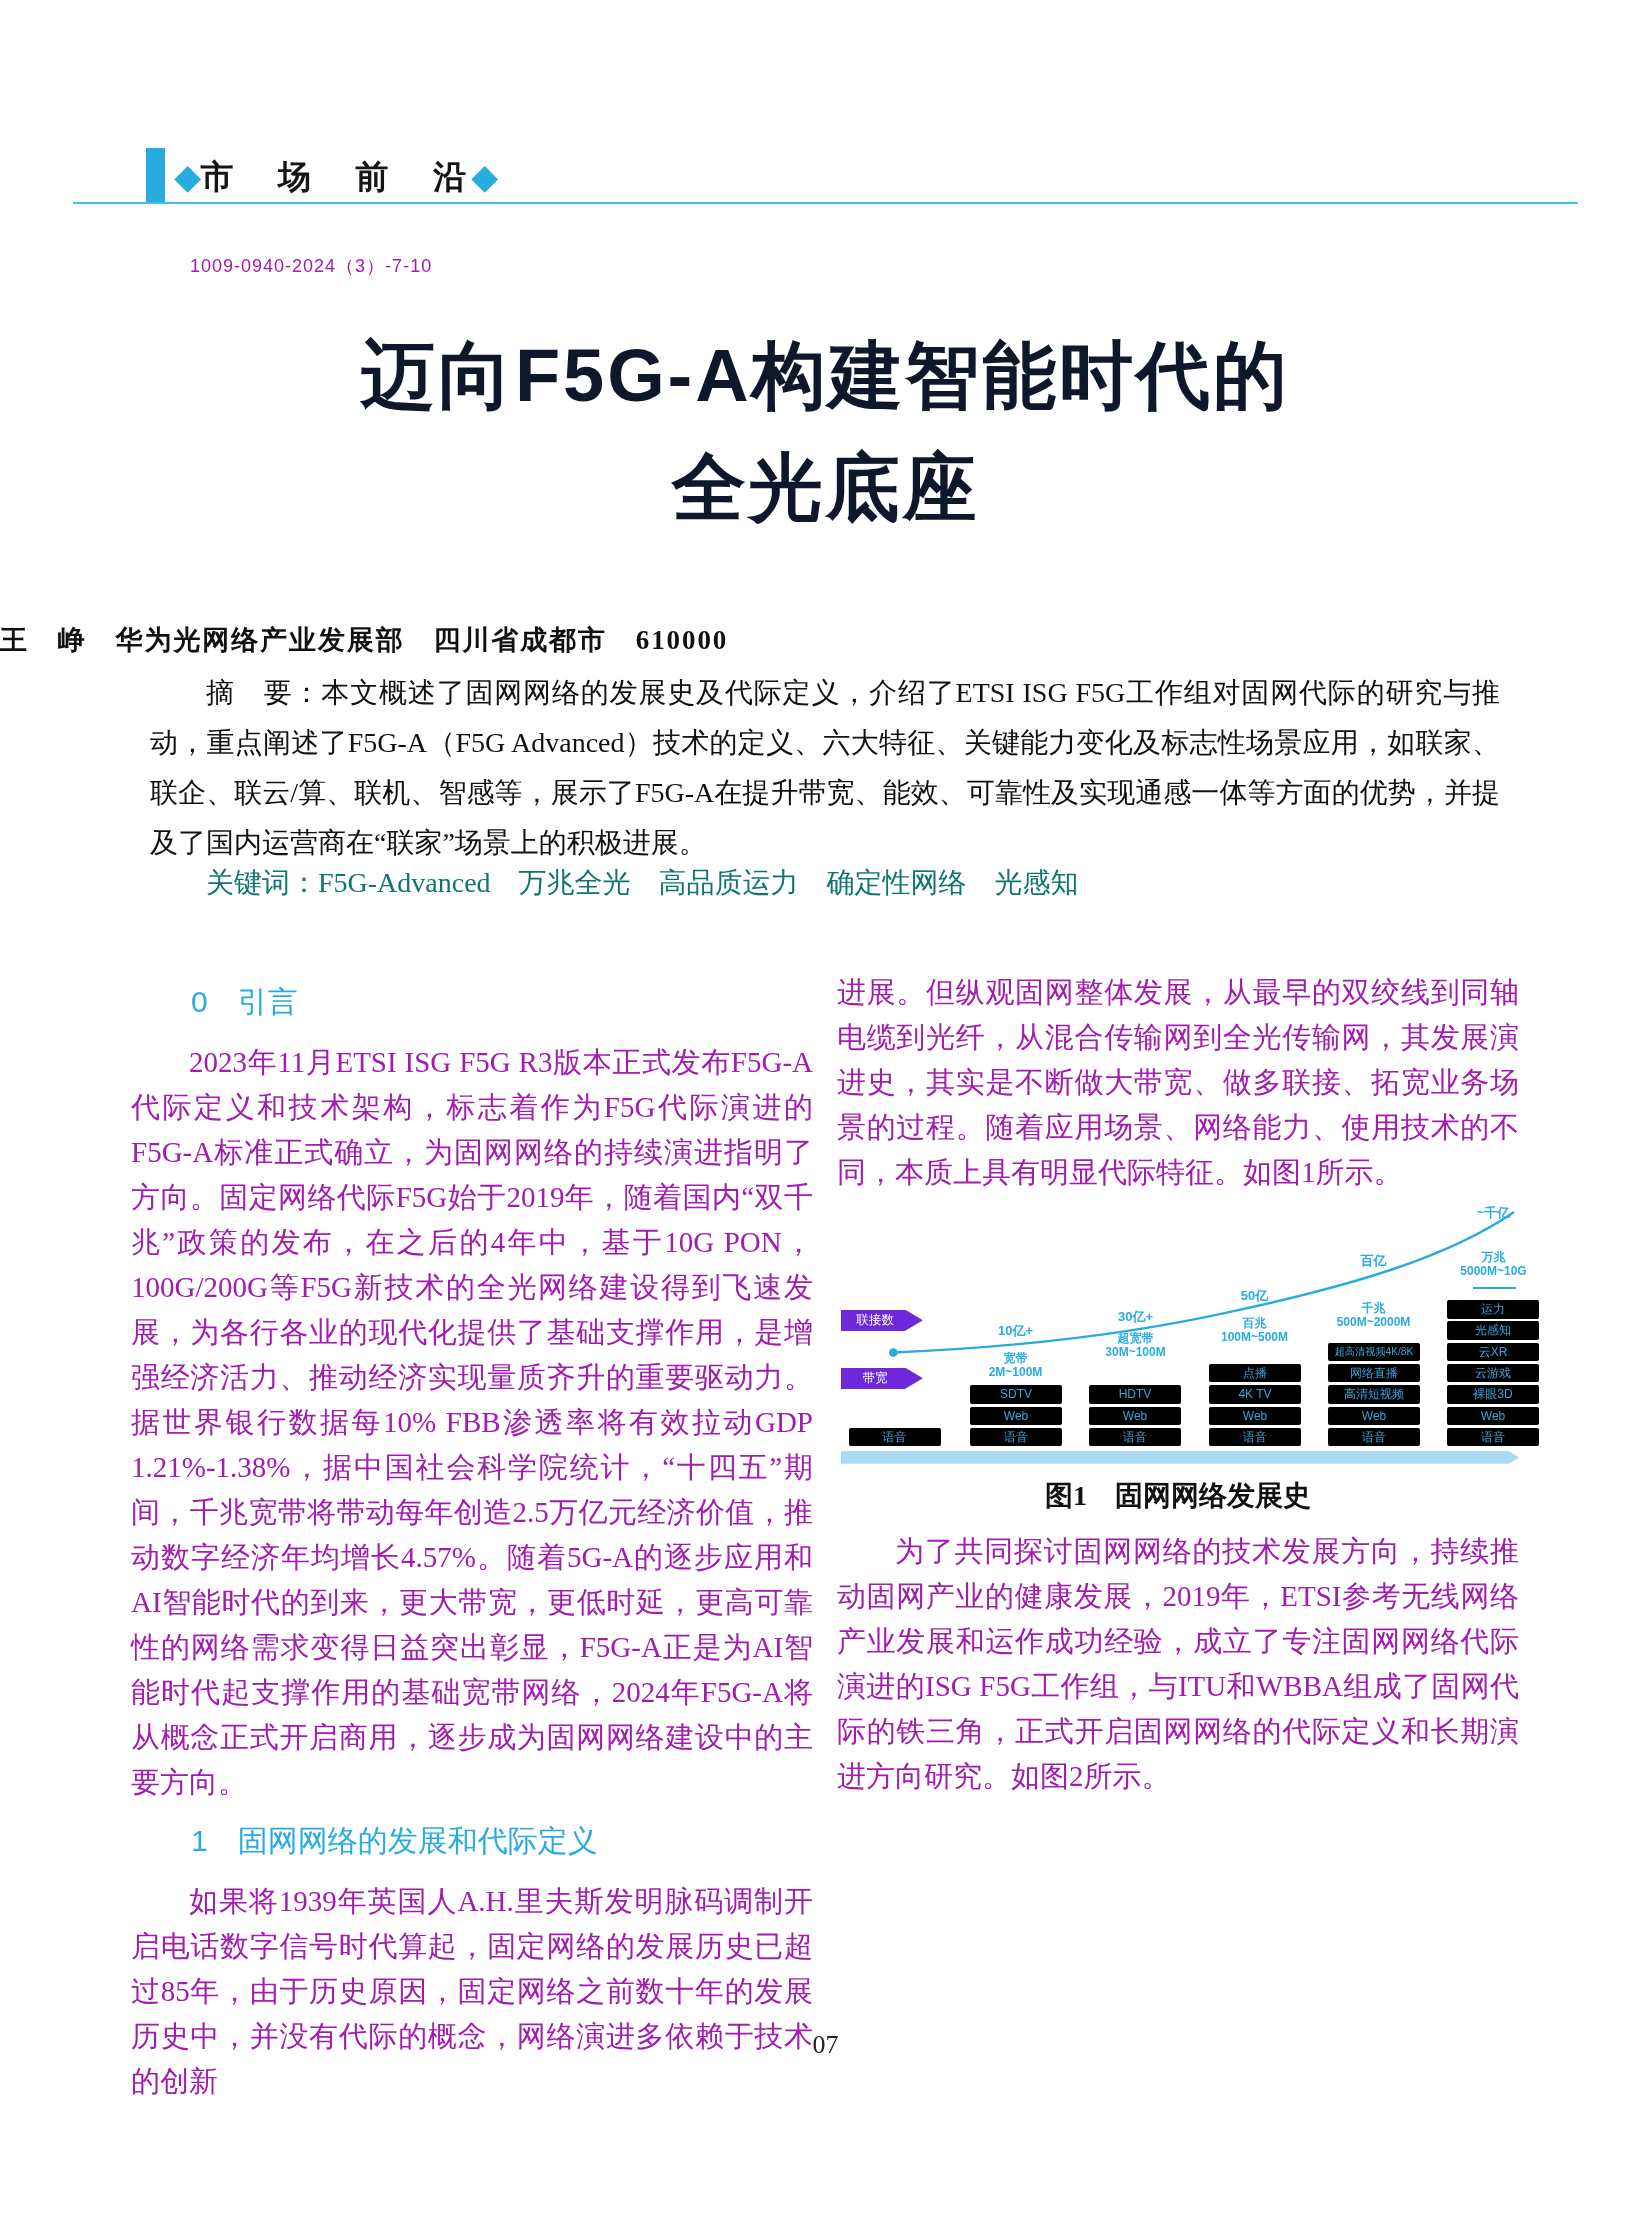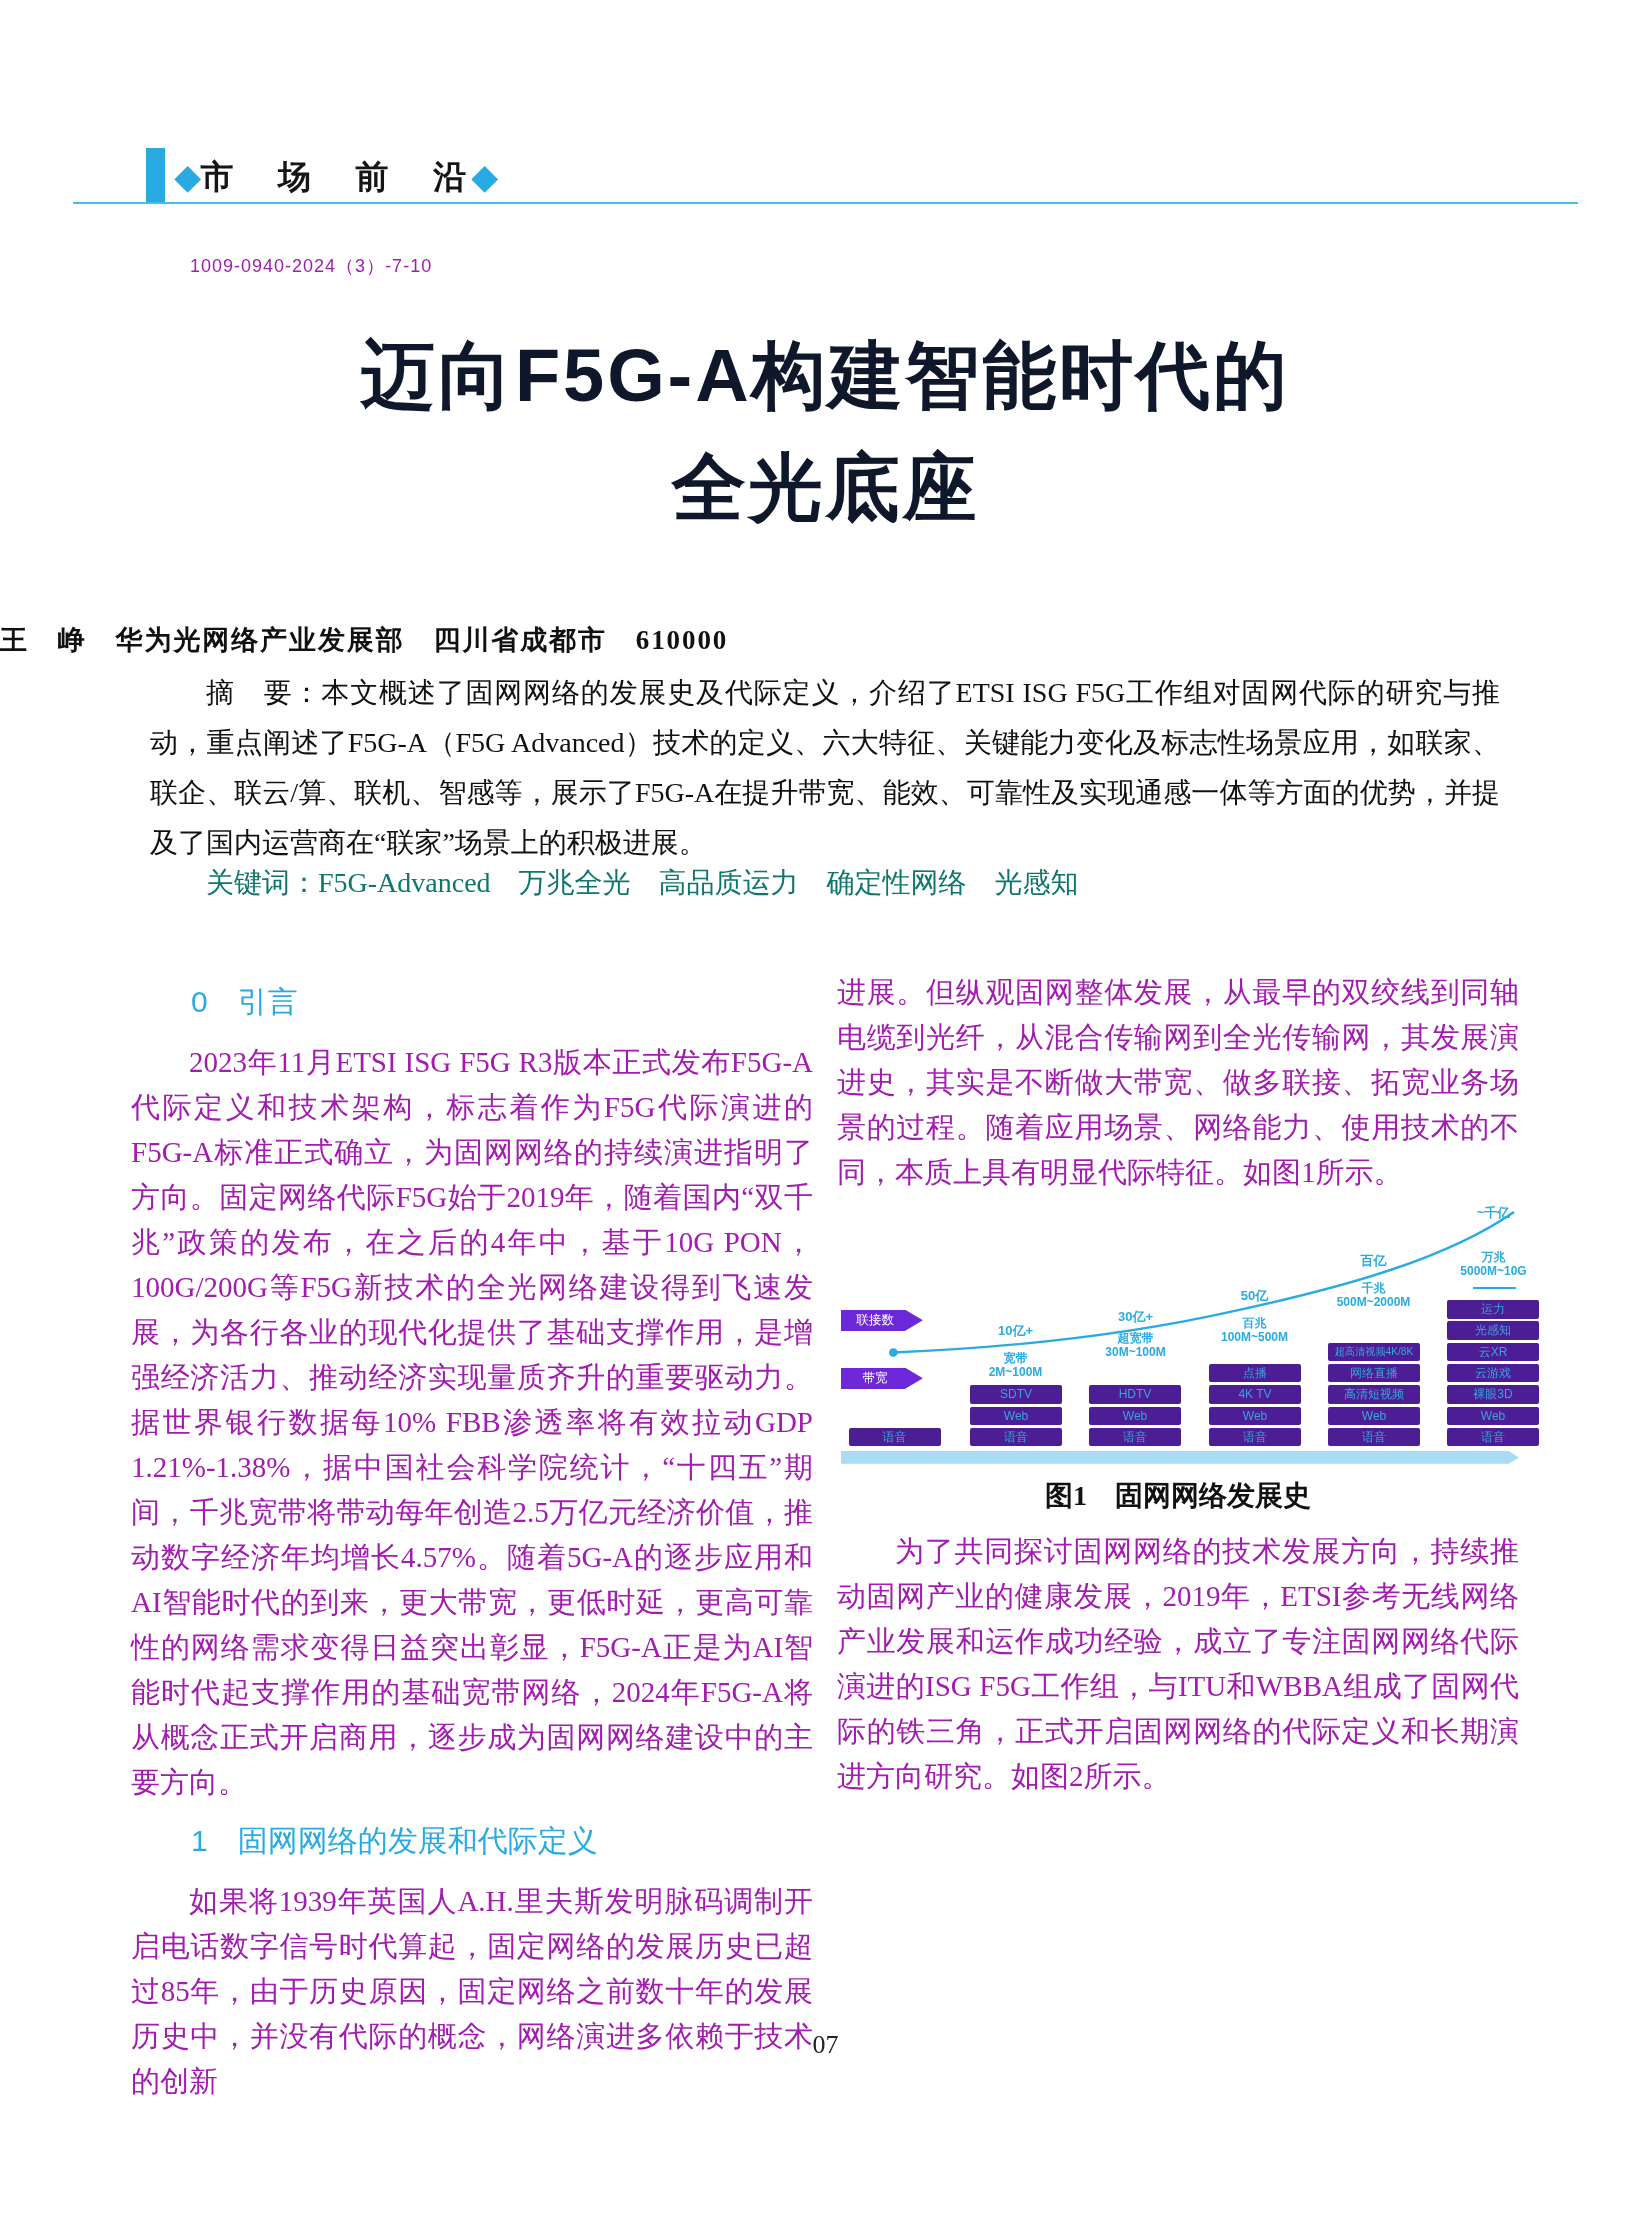--- a/index.html
+++ b/index.html
@@ -32,21 +32,21 @@
   .body-p{margin:0;font-size:29px;line-height:45px;text-align:justify;text-indent:2em;color:#a21caf;}
   .body-p.noindent{text-indent:0;}
   h2.sec{font-family:"Liberation Sans",sans-serif;color:#29abe2;font-size:30px;font-weight:normal;
     margin:15.5px 0 17.5px 0;padding-left:60px;}
   h2.sec.first{margin-top:11.6px;}
 
   
   .fig-wrap{position:relative;width:682px;height:257px;margin-top:13.6px;overflow:visible;}
   .fig-curve{position:absolute;left:0;top:0;overflow:visible;}
   .fig-stack{position:absolute;bottom:19.4px;display:flex;flex-direction:column;gap:2.9px;}
-  .fig-box{height:18.4px;line-height:18.4px;background:#4c1d95;color:#3aa5d9;text-align:center;
+  .fig-box{height:18.4px;line-height:18.4px;background:#000000;color:#3aa5d9;text-align:center;
     font-family:"Liberation Sans",sans-serif;font-size:12px;border-radius:1.9px;white-space:nowrap;overflow:hidden;}
   .fig-conn{position:absolute;text-align:center;color:#29abe2;font-family:"Liberation Sans",sans-serif;
     font-weight:bold;font-size:13px;white-space:nowrap;}
   .fig-bw{position:absolute;text-align:center;color:#29abe2;font-family:"Liberation Sans",sans-serif;
     font-weight:bold;font-size:12px;line-height:14.6px;white-space:nowrap;}
   .fig-chip{position:absolute;left:3.9px;width:82px;height:21.3px;background:#6d28d9;color:#fff;
     font-family:"Liberation Sans",sans-serif;font-size:12.6px;line-height:21.3px;text-align:center;
     padding-right:13.6px;box-sizing:border-box;
     clip-path:polygon(0 0,78% 0,100% 50%,78% 100%,0 100%);}
   .chip-conn{top:101px;}
@@ -128,21 +128,21 @@
             <div>百兆</div>
             <div>100M~500M</div>
           </div>
           <div class="fig-stack" style="left: 372px; width: 92px;">
             <div class="fig-box">点播</div>
             <div class="fig-box">4K TV</div>
             <div class="fig-box">Web</div>
             <div class="fig-box">语音</div>
           </div>
           <div class="fig-conn" style="left: 476px; top: 43px; width: 121px;">百亿</div>
-          <div class="fig-bw" style="left: 476px; top: 72px; width: 121px;">
+          <div class="fig-bw" style="left: 476px; top: 92px; width: 121px;">
             <div>千兆</div>
             <div>500M~2000M</div>
           </div>
           <div class="fig-stack" style="left: 491px; width: 92px;">
             <div class="fig-box" style="font-size: 10.2px;">超高清视频4K/8K</div>
             <div class="fig-box">网络直播</div>
             <div class="fig-box">高清短视频</div>
             <div class="fig-box">Web</div>
             <div class="fig-box">语音</div>
           </div>

